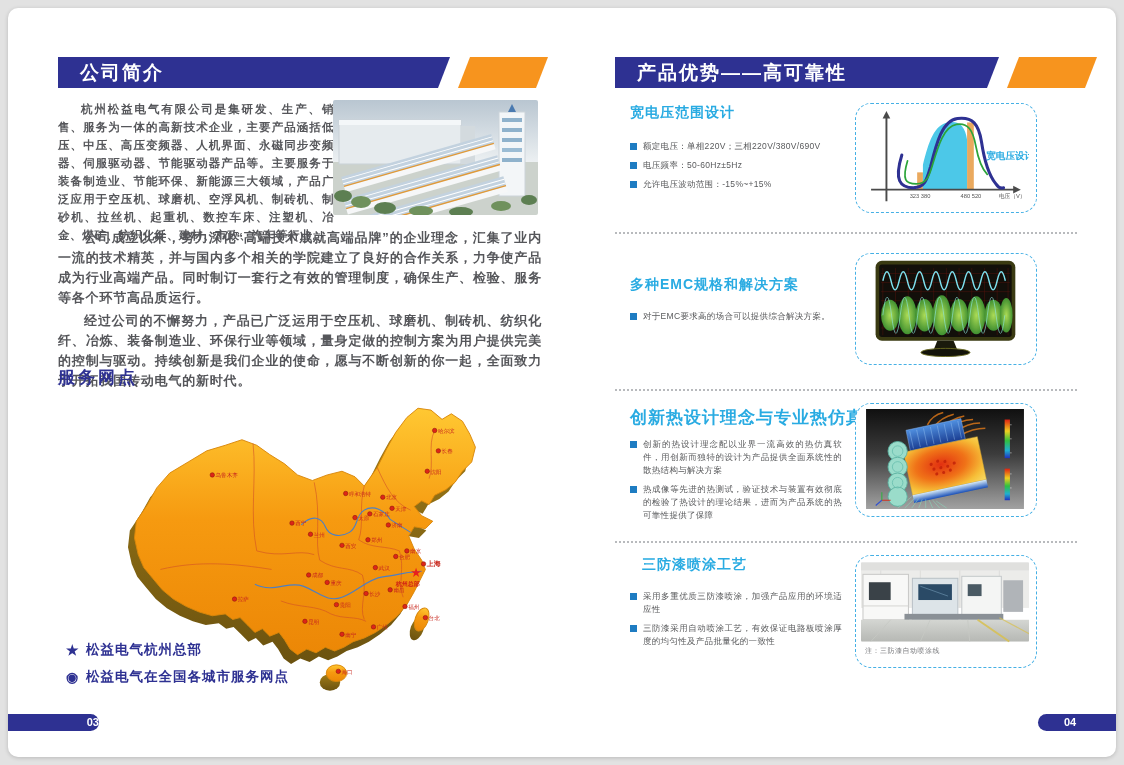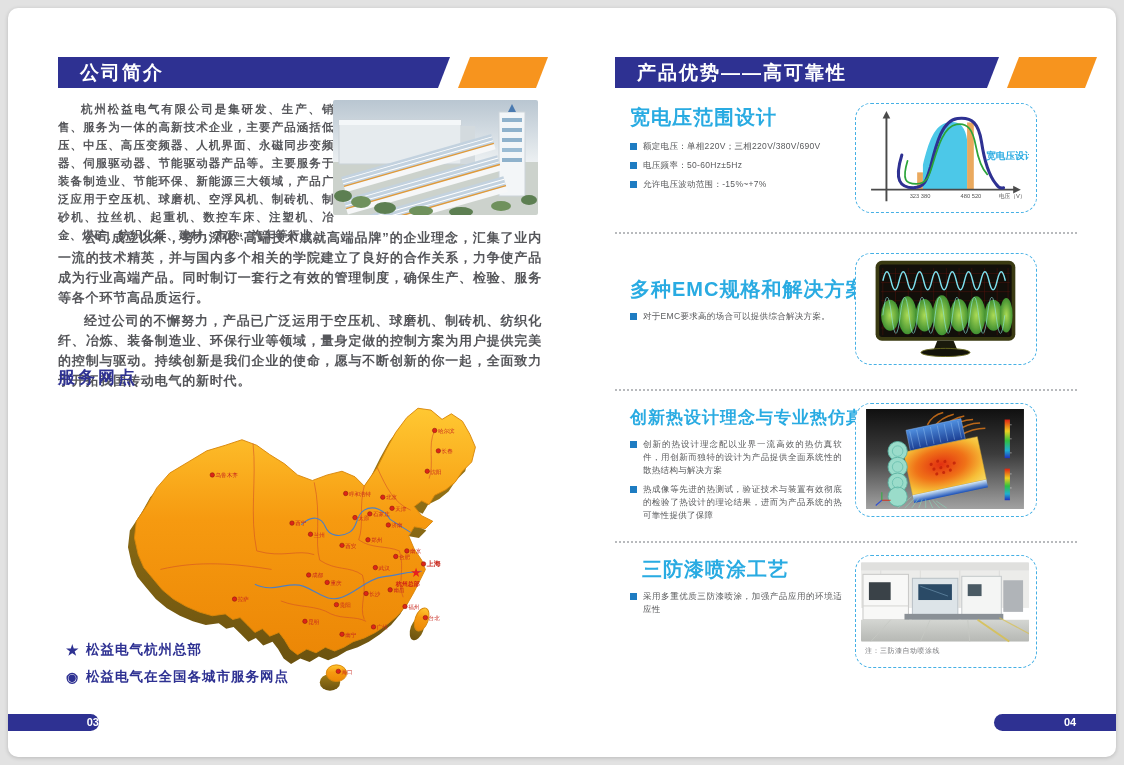--- a/index.html
+++ b/index.html
@@ -41,25 +41,25 @@
   .legend-row{display:flex;align-items:center;height:27px;}
   .legend-marker{width:20px;font-size:14px;}
   
   .m-lbl{font-size:6px;fill:#c8281e;}
   .m-hl{font-size:7.5px;font-weight:bold;}
   .m-dot{fill:#dd2517;stroke:#8c150c;stroke-width:.6;}
   .m-star{font-size:14px;fill:#e8211d;text-anchor:middle;}
   .m-hq{font-size:6.5px;font-weight:bold;fill:#d01f14;}
   
   .pill{position:absolute;top:706px;height:17px;background:#2e3192;color:#fff;
-        font-size:11px;font-weight:bold;line-height:17px;padding-left:44px;}
+        font-size:11px;font-weight:bold;line-height:17px;}
   .pill-left{left:0;width:64px;border-radius:0 9px 9px 0;text-align:right;padding-left:27px;}
   .pill-right{right:0;width:64px;border-radius:9px 0 0 9px;text-align:center;padding-right:14px;}
   
-  .s-title{position:absolute;font-size:20px;font-weight:bold;color:#29abe2;letter-spacing:1px;white-space:nowrap;}
+  .s-title{position:absolute;font-size:14px;font-weight:bold;color:#29abe2;letter-spacing:1px;white-space:nowrap;}
   .blist{position:absolute;width:230px;}
   .bitem{display:flex;margin-bottom:6px;color:#595a5c;font-size:8.5px;line-height:13px;letter-spacing:.3px;text-align:justify;}
   .bsq{flex:0 0 7px;width:7px;height:7px;background:#1e7cc2;margin:3px 6px 0 0;}
   .figbox{
     position:absolute;left:847px;width:182px;box-sizing:border-box;
     border:1.5px dashed #45b0e5;border-radius:16px;padding:5px;background:#fff;
   }
   .figbox svg{display:block;border-radius:3px;}
   .fig-caption{font-size:7px;color:#77787b;letter-spacing:.5px;margin:3px 0 0 4px;}
   .divider{position:absolute;left:607px;width:462px;border-top:2px dotted #b8babd;height:0;}
@@ -275,21 +275,21 @@
       <div class="bitem">
           <span class="bsq"></span>
           <span>额定电压：单相220V；三相220V/380V/690V</span>
         </div>
       <div class="bitem">
           <span class="bsq"></span>
           <span>电压频率：50-60Hz±5Hz</span>
         </div>
       <div class="bitem">
           <span class="bsq"></span>
-          <span>允许电压波动范围：-15%~+7%</span>
+          <span>允许电压波动范围：-15%~+15%</span>
         </div>
     </div>
     <div class="figbox" style="top:95px;height:110px;">
       <svg width="168" height="96" viewBox="0 0 170 100">
         <rect x="56" y="66" width="6" height="18" fill="#eaa95e"></rect>
         <path d="M62 58 C68 34 74 16 88 14 C100 12 106 18 108 32 L108 84 L62 84 Z" fill="#4cc8e8"></path>
         <rect x="108" y="14" width="7" height="70" fill="#eaa95e"></rect>
         <line x1="24" y1="96" x2="24" y2="8" stroke="#4a4a4a" stroke-width="2"></line>
         <polygon points="24,2 20,10 28,10" fill="#4a4a4a"></polygon>
         <line x1="8" y1="84" x2="158" y2="84" stroke="#4a4a4a" stroke-width="2"></line>
@@ -472,20 +472,24 @@
       </svg>
     </div>
     <div class="divider" style="top:533px;"></div>
 
     <div class="s-title" style="left:622px;top:548px;margin-left:12px;">三防漆喷涂工艺</div>
     <div class="blist" style="left:622px;top:582px;width:212px;">
       <div class="bitem">
           <span class="bsq"></span>
           <span>采用多重优质三防漆喷涂，加强产品应用的环境适应性</span>
         </div>
+      <div class="bitem">
+          <span class="bsq"></span>
+          <span>三防漆采用自动喷涂工艺，有效保证电路板喷涂厚度的均匀性及产品批量化的一致性</span>
+        </div>
     </div>
     <div class="figbox" style="top:547px;height:113px;">
       <svg width="168" height="82" viewBox="0 0 170 80">
         <defs>
           <linearGradient id="floor" x1="0" y1="0" x2="0" y2="1">
             <stop offset="0" stop-color="#d4d6d2"></stop>
               <stop offset="1" stop-color="#b6b8b4"></stop>
           </linearGradient>
         </defs>
         <rect x="0" y="0" width="170" height="46" fill="#ececea"></rect>

